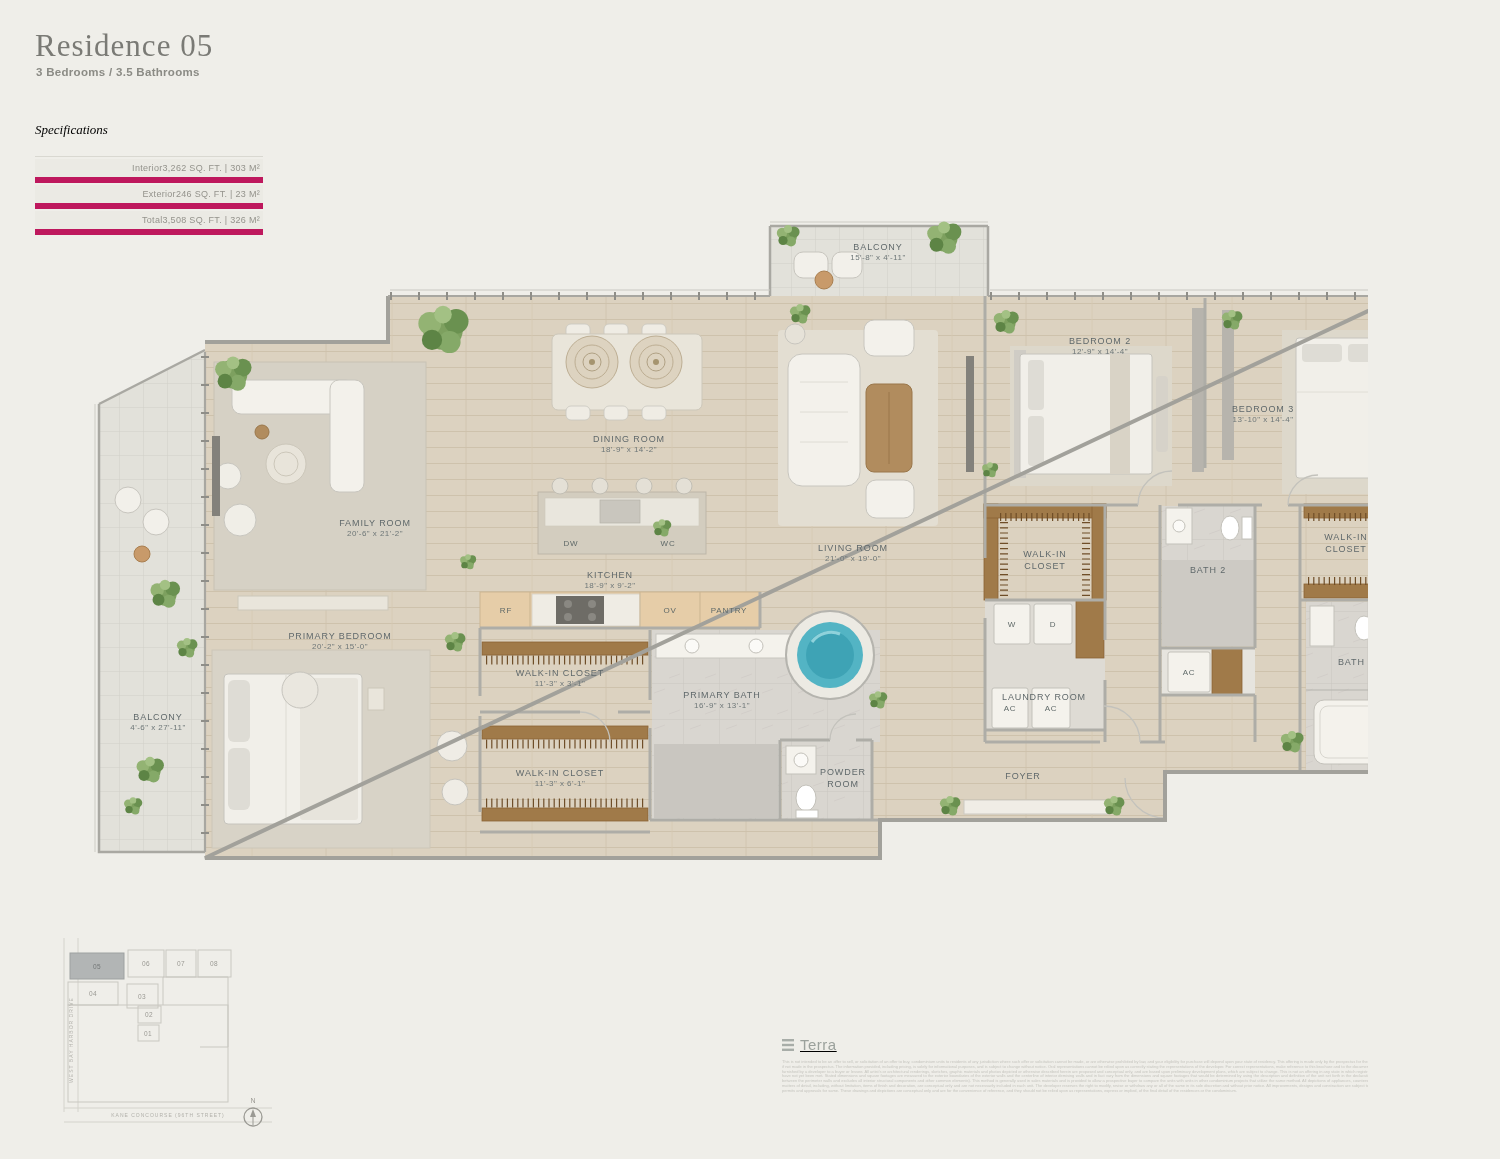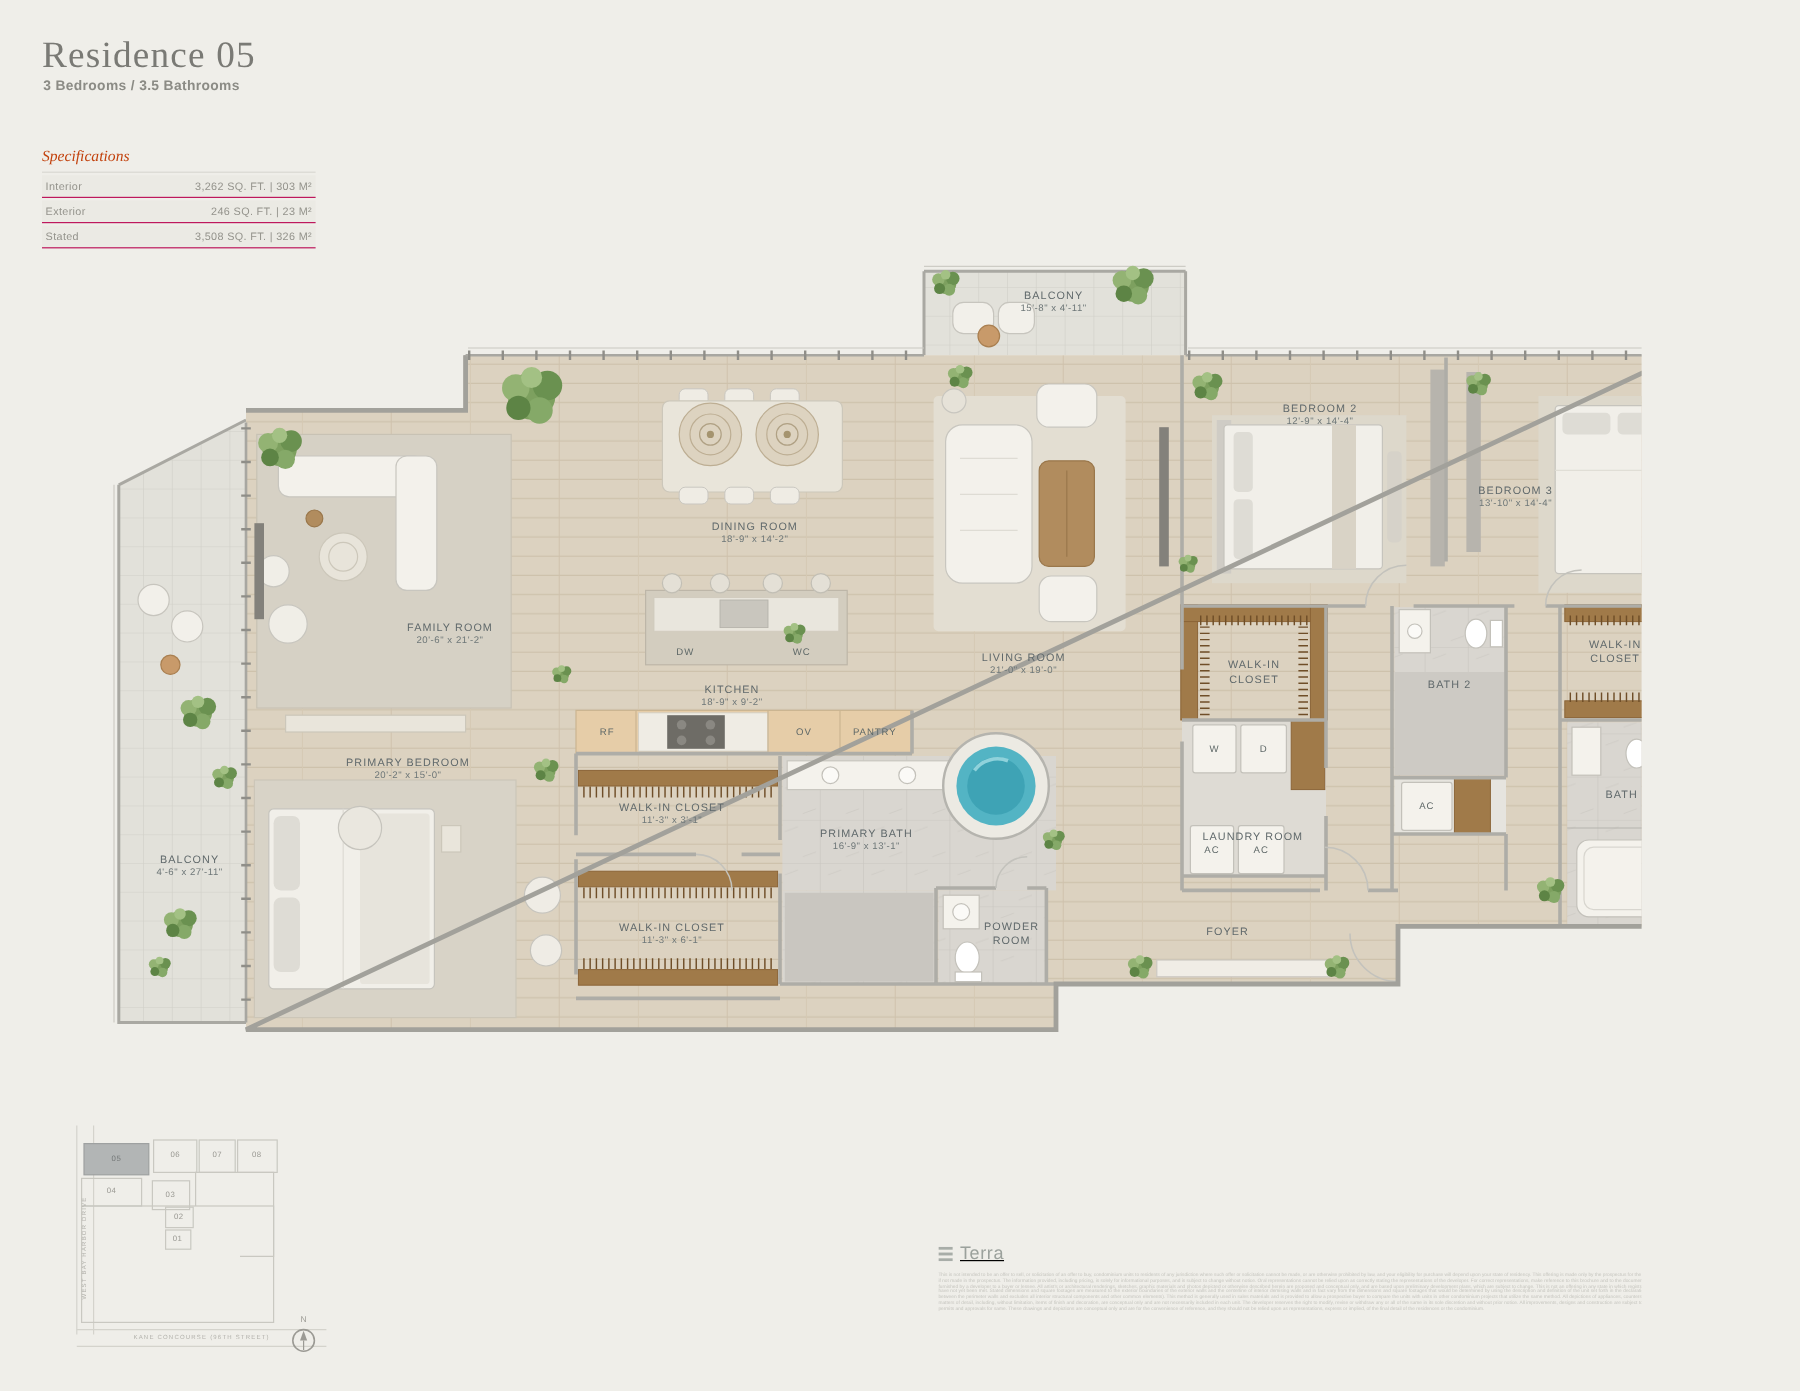--- a/index.html
+++ b/index.html
@@ -6,23 +6,23 @@
   #canvas{position:relative;width:1368px;height:1159px;background:#efeee9;overflow:hidden;
           font-family:"Liberation Sans",sans-serif;}
 
   
   .title{position:absolute;left:35px;top:28px;font-family:"Liberation Serif",serif;
          font-size:31px;color:#7a7a75;letter-spacing:1px;font-weight:400;}
   .subtitle{position:absolute;left:36px;top:66px;font-size:11.5px;color:#8b8b85;
             font-weight:700;letter-spacing:.3px;}
   .specs{position:absolute;left:35px;top:122px;width:228px;}
   .specs-heading{font-family:"Liberation Serif",serif;font-style:italic;font-size:13px;
-                 color:#c2410c;padding-bottom:5px;border-bottom:1px solid #d9d8d1;}
-  .spec-row{display:flex;justify-content:space-between;align-items:center;
-            background:#ebeae4;border-bottom:1px solid #be185d;margin-top:2px;
+                 color:#000000;padding-bottom:18px;border-bottom:1px solid #d9d8d1;}
+  .spec-row{display:flex;justify-content:flex-end;align-items:center;
+            background:#ebeae4;border-bottom:6px solid #be185d;margin-top:2px;
             padding:4px 3px;font-size:9px;color:#94938c;letter-spacing:.3px;}
 
   
   .brand{position:absolute;left:1323px;top:28px;width:150px;text-align:center;color:#4e565e;}
   .brand .wmark{display:block;margin:0 auto;}
   .brand .reg{position:absolute;left:117px;top:2px;font-size:7px;color:#9aa0a7;}
   .brand .name{font-size:17px;letter-spacing:8px;text-indent:8px;margin-top:4px;color:#4e565e;}
   .brand .tagline{font-size:8px;letter-spacing:3.2px;text-indent:3.2px;margin-top:8px;color:#a2a7ad;}
   .brand .city{font-size:6.5px;letter-spacing:2.5px;text-indent:2.5px;margin-top:6px;color:#b5b9bd;}
 
@@ -61,21 +61,21 @@
     <div class="specs-heading">Specifications</div>
     <div class="spec-row">
       <span>Interior</span>
       <span>3,262 SQ. FT.  |  303 M²</span>
     </div>
     <div class="spec-row">
       <span>Exterior</span>
       <span>246 SQ. FT.  |  23 M²</span>
     </div>
     <div class="spec-row">
-      <span>Stated</span>
+      <span>Total</span>
       <span>3,508 SQ. FT.  |  326 M²</span>
     </div>
   </div>
 
 
   <svg width="1500" height="1159" viewBox="0 0 1500 1159" style="position:absolute;left:0;top:0;">
     <defs>
       <pattern id="wood" width="140" height="16" patternUnits="userSpaceOnUse">
         <rect width="140" height="16" fill="#dcd2c0"></rect>
         <line x1="0" y1="15.5" x2="140" y2="15.5" stroke="#cec2ac" stroke-width="1"></line>

